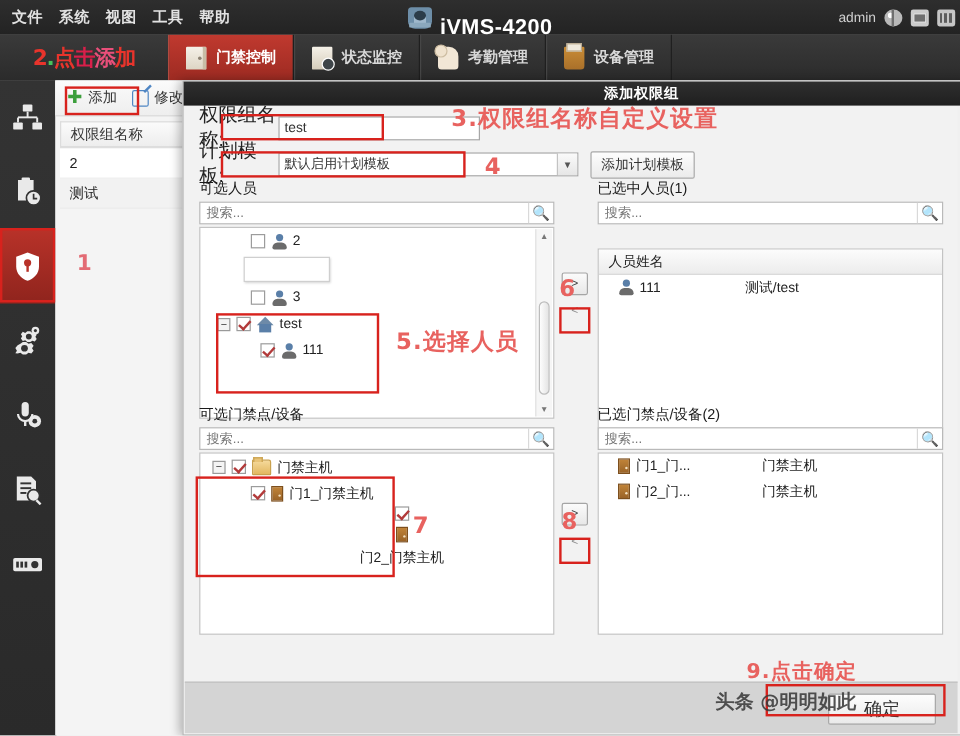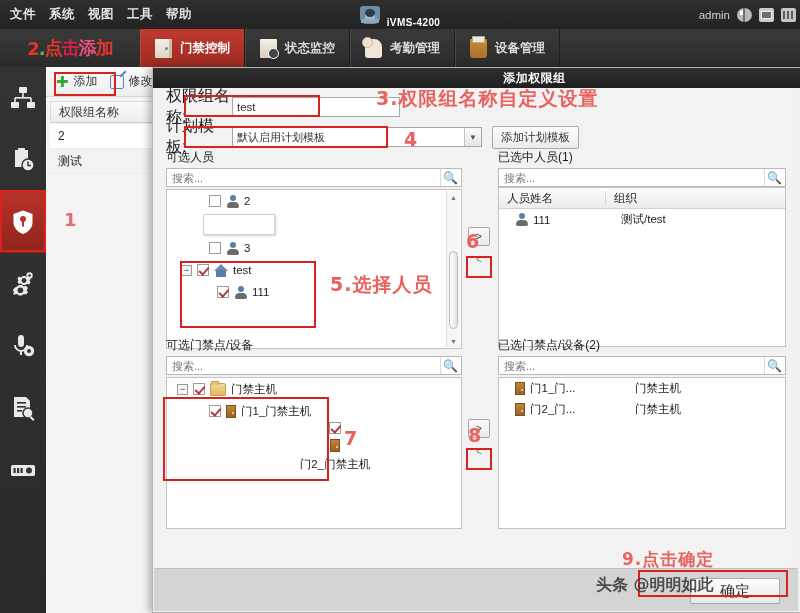--- a/index.html
+++ b/index.html
@@ -32,21 +32,21 @@
     border-radius:3px 3px 6px 6px;
   }
   .app-logo:before{
     content:"";position:absolute;left:5px;top:3px;width:10px;height:8px;
     border-radius:50%;background:#2b3c49;
   }
   .app-logo:after{
     content:"";position:absolute;left:1px;top:13px;width:18px;height:4px;
     background:#8ba8bd;border-radius:1px;
   }
-  .app-title{color:#fff;font-size:10px;font-weight:bold;letter-spacing:.4px;margin-top:16px;}
+  .app-title{color:#fff;font-size:18px;font-weight:bold;letter-spacing:.4px;margin-top:16px;}
   .title-right{
     position:absolute;right:4px;top:0;height:29px;display:flex;align-items:center;gap:7px;
   }
   .user-name{color:#cfcfcf;font-size:11.5px;}
   .tb-icon{
     width:15px;height:14px;border-radius:2px;
     background:#cccccc;position:relative;display:inline-block;
   }
   .tb-icon.globe{border-radius:50%;background:radial-gradient(circle at 35% 35%,#fff 0 18%,#b9b9b9 19% 100%);}
   .tb-icon.globe:after{content:"";position:absolute;left:6px;top:0;width:2px;height:14px;background:#6f6f6f;}
@@ -495,24 +495,23 @@
       <div class="xfer-btn">&gt;</div>
       <div class="xfer-flat">&lt;</div>
     </div>
 
     <div class="panel" style="left:344px;top:60px;width:288px;">
       <div class="panel-label">已选中人员(1)</div>
       <div class="search-bar">
         <input placeholder="搜索..." style="">
         <span class="search-ico">🔍</span>
       </div>
-      <div class="list-box" style="height:160px;margin-top:0;">
+      <div class="list-box" style="height:160px;margin-top:20px;">
         <div class="tbl-head">
           <span class="c" style="width:98px;">人员姓名</span>
-          <span class="c sep" style="flex:1;">组织</span>
         </div>
         <div class="tbl-row">
           <span class="c" style="width:98px;padding-left:16px;">
             <span class="ic-person"></span>
             <span>111</span>
           </span>
           <span class="c" style="flex:1;">测试/test</span>
         </div>
       </div>
     </div>

